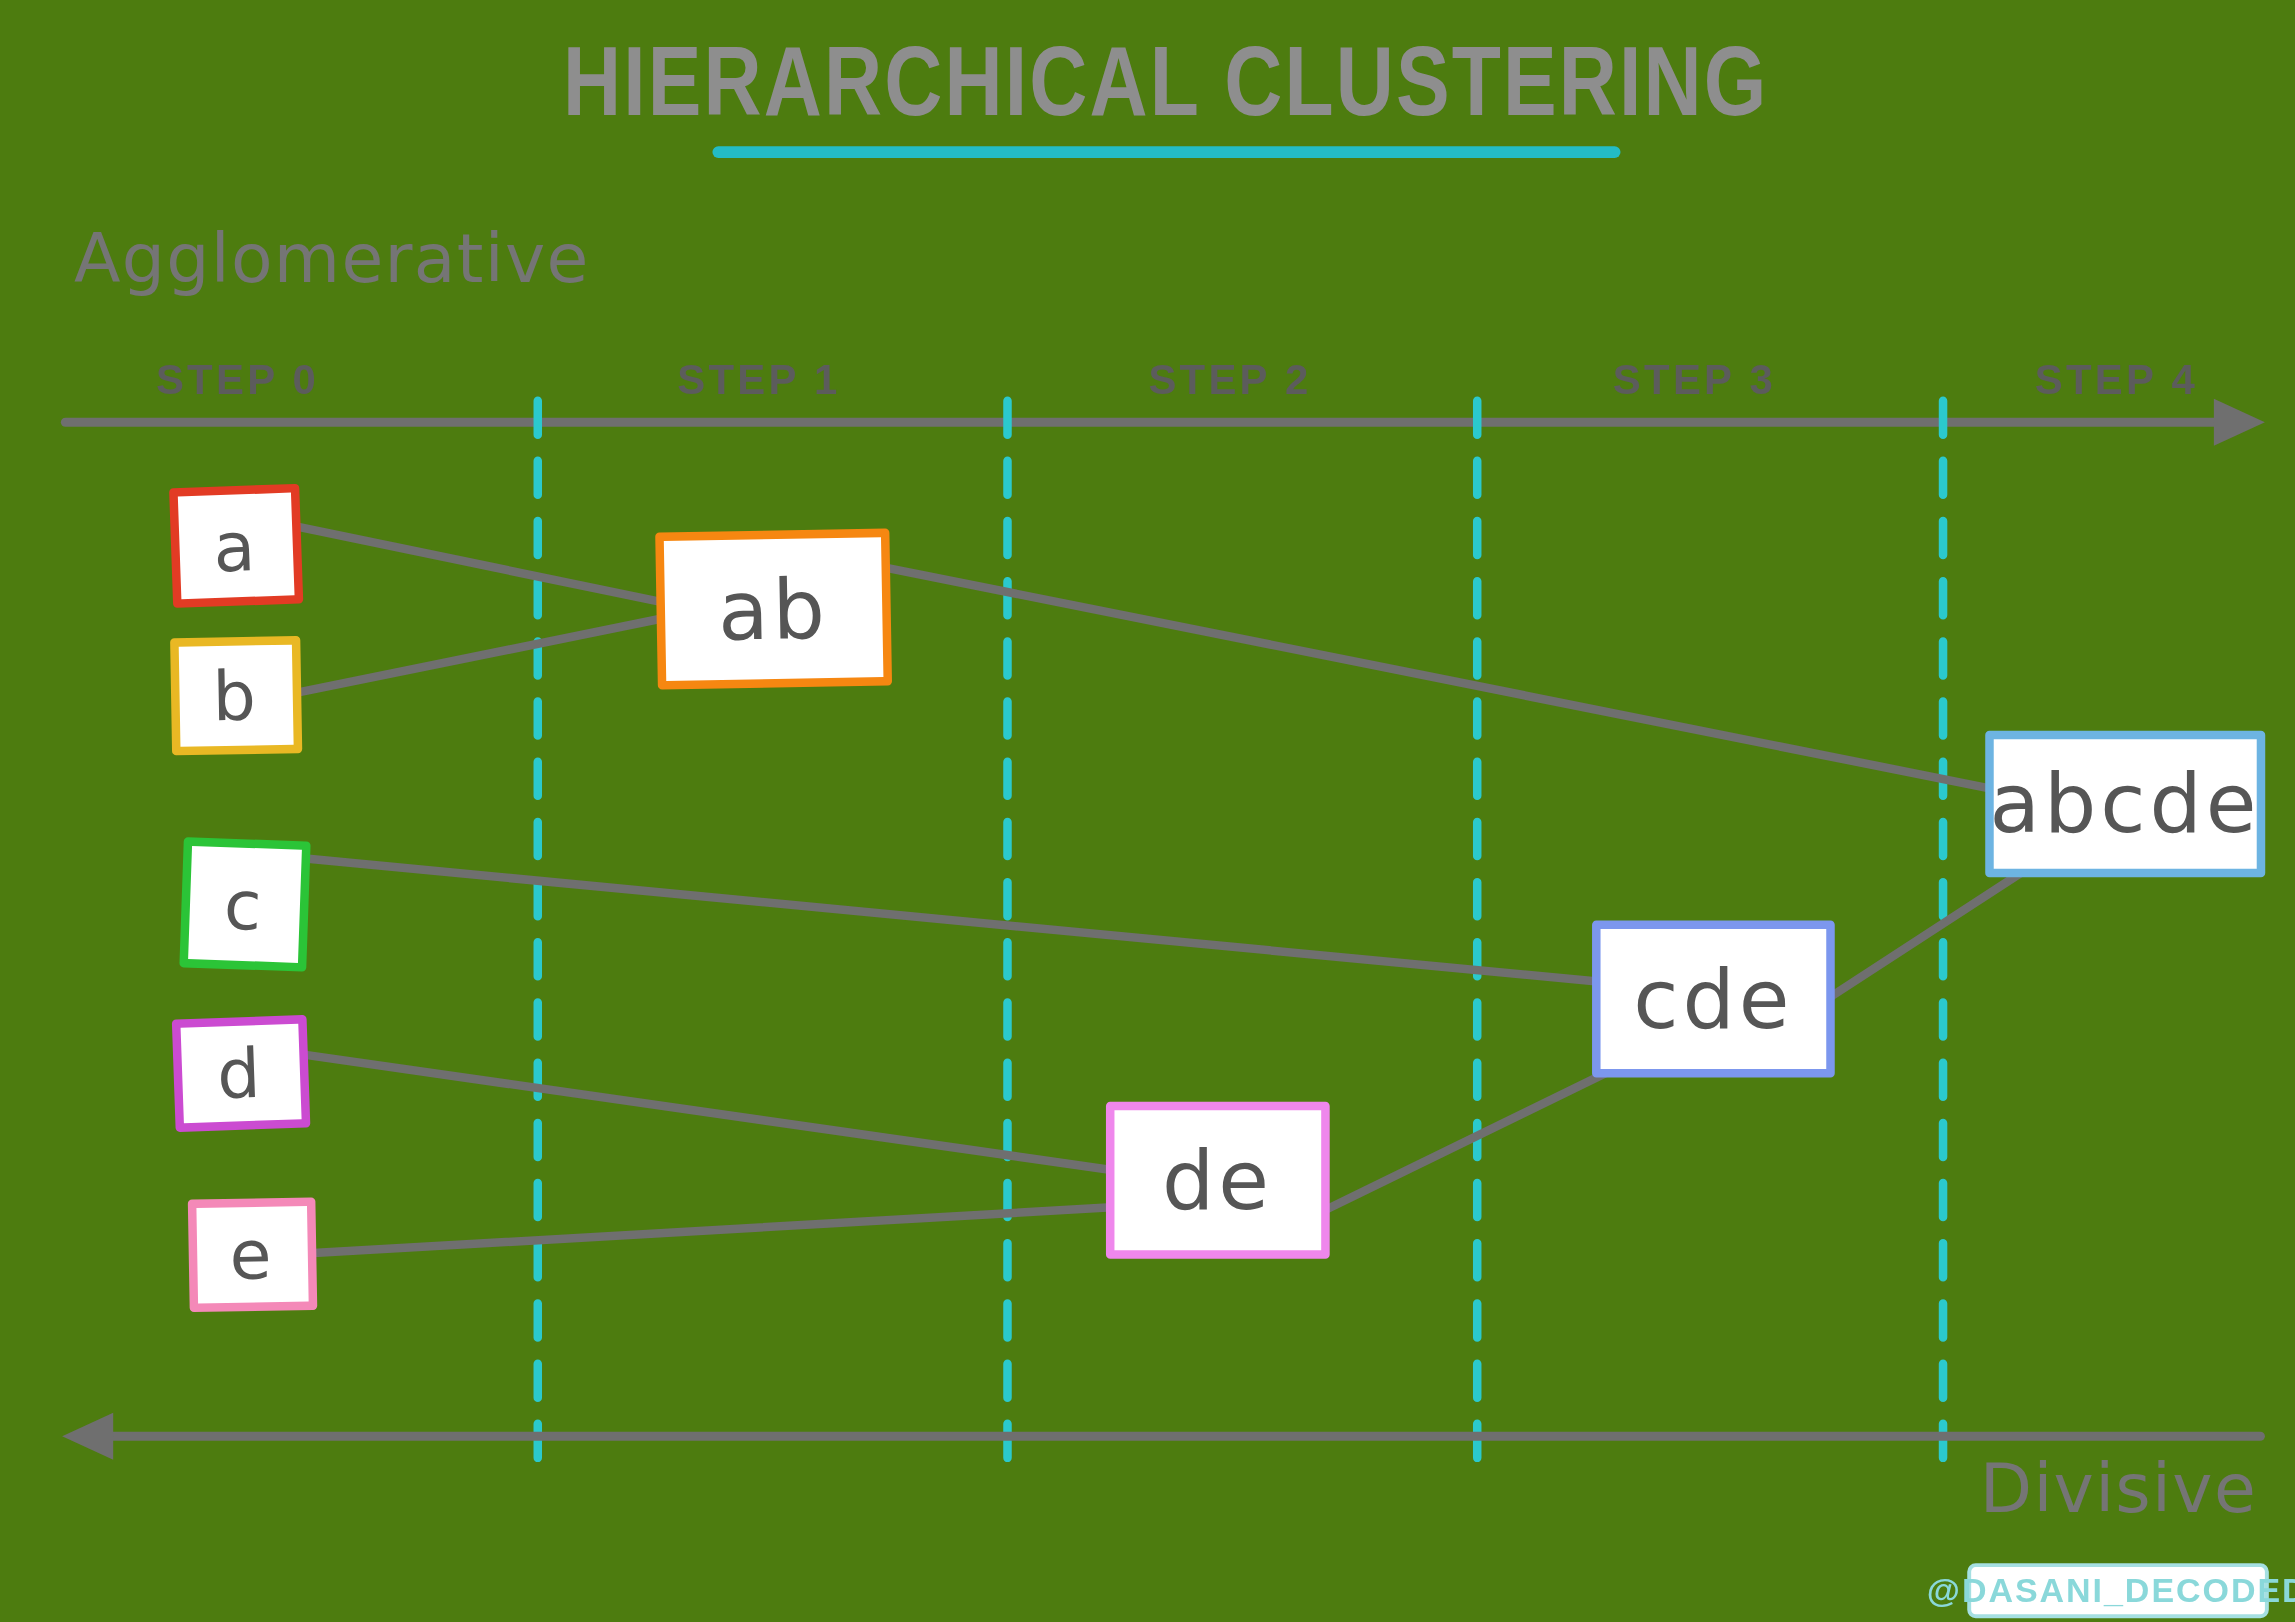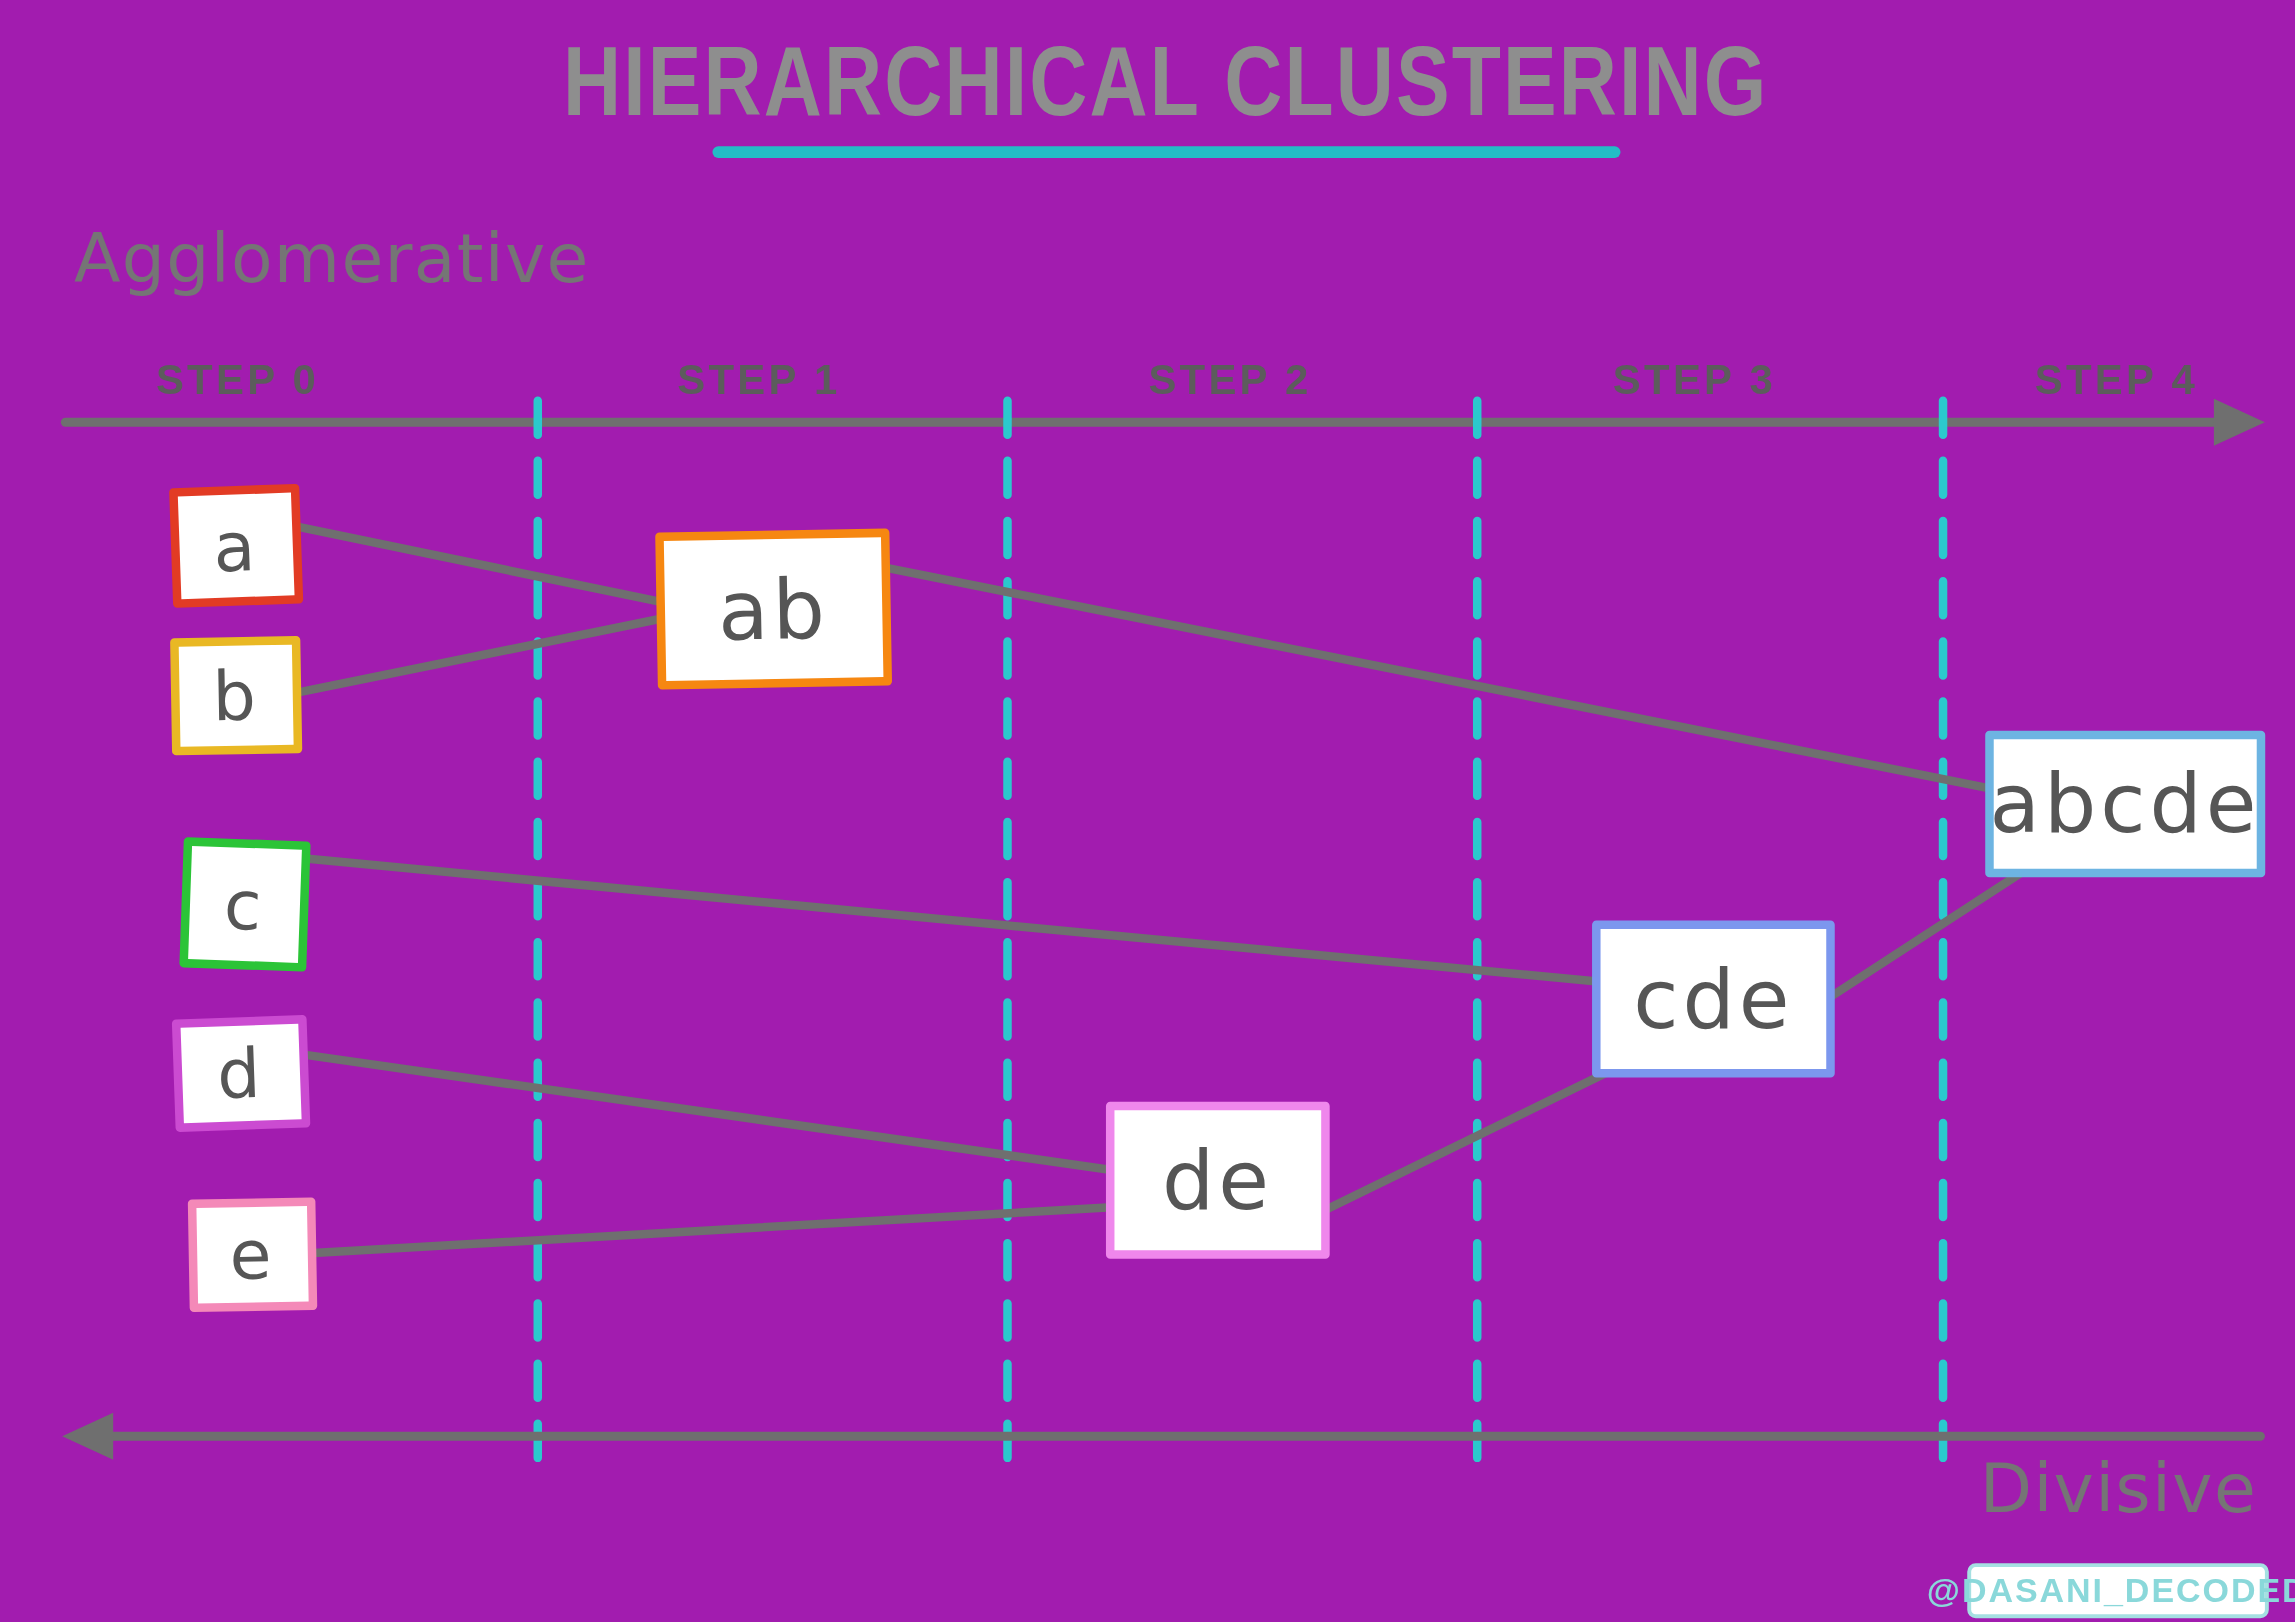--- a/index.html
+++ b/index.html
@@ -7,21 +7,21 @@
     padding: 0;
     background: #ffffff;
     width: 2295px;
     height: 1623px;
     font-family: "DejaVu Sans", sans-serif;
   }
   #canvas {
     position: relative;
     width: 2295px;
     height: 1623px;
-    background: #a21caf;
+    background: #4d7c0f;
     overflow: hidden;
   }
   svg { display: block; }
 
   .title-text {
     font-family: "Liberation Sans", sans-serif;
     font-weight: bold;
     font-size: 150px;
     fill: #8e8e8e;
     letter-spacing: 4px;

